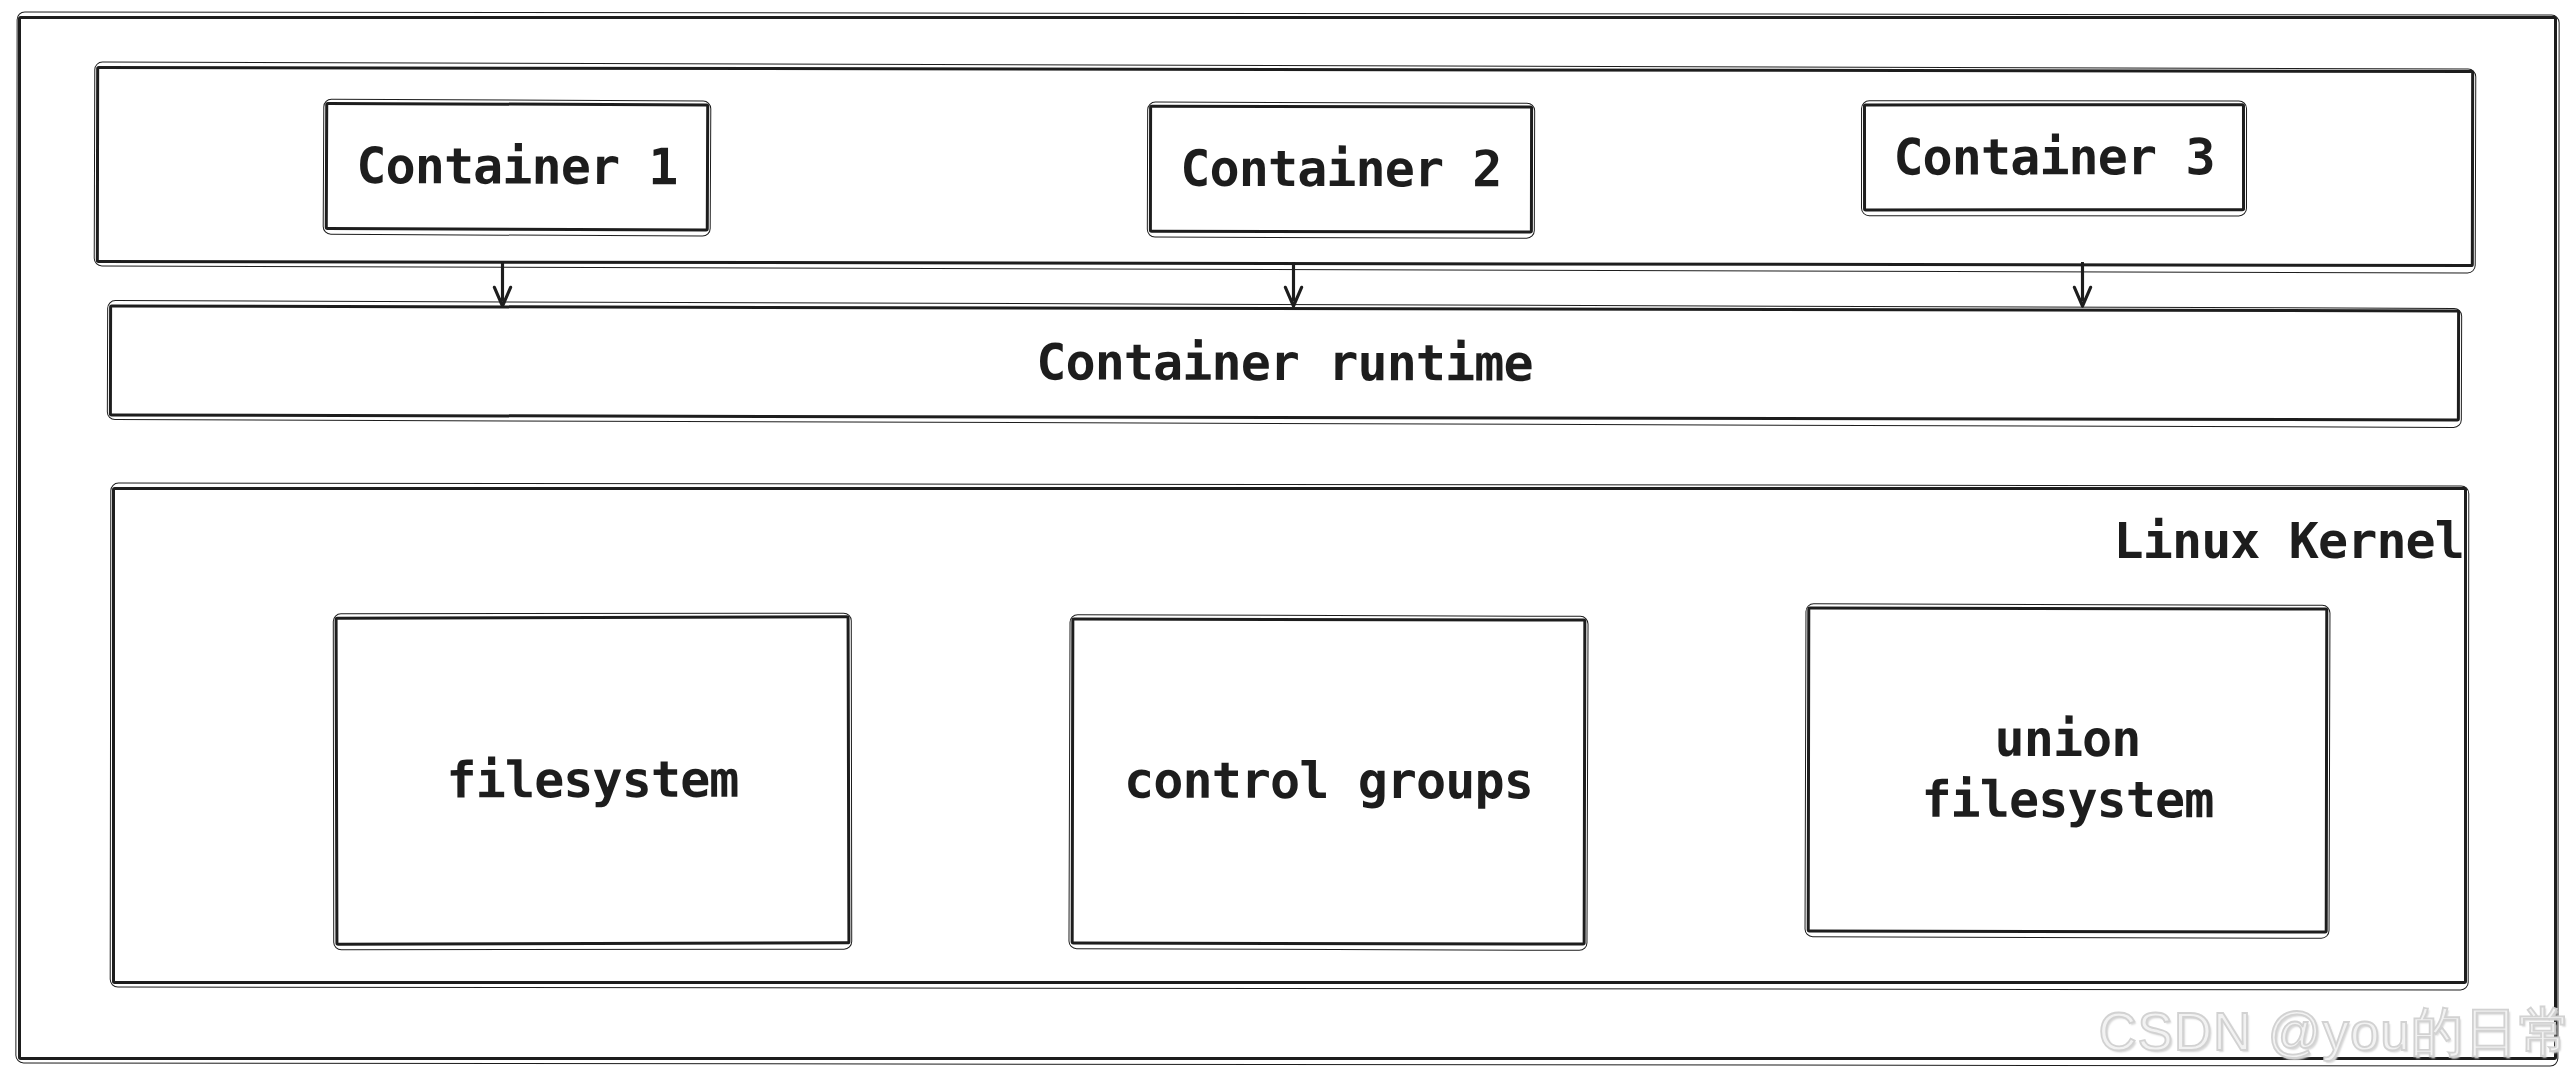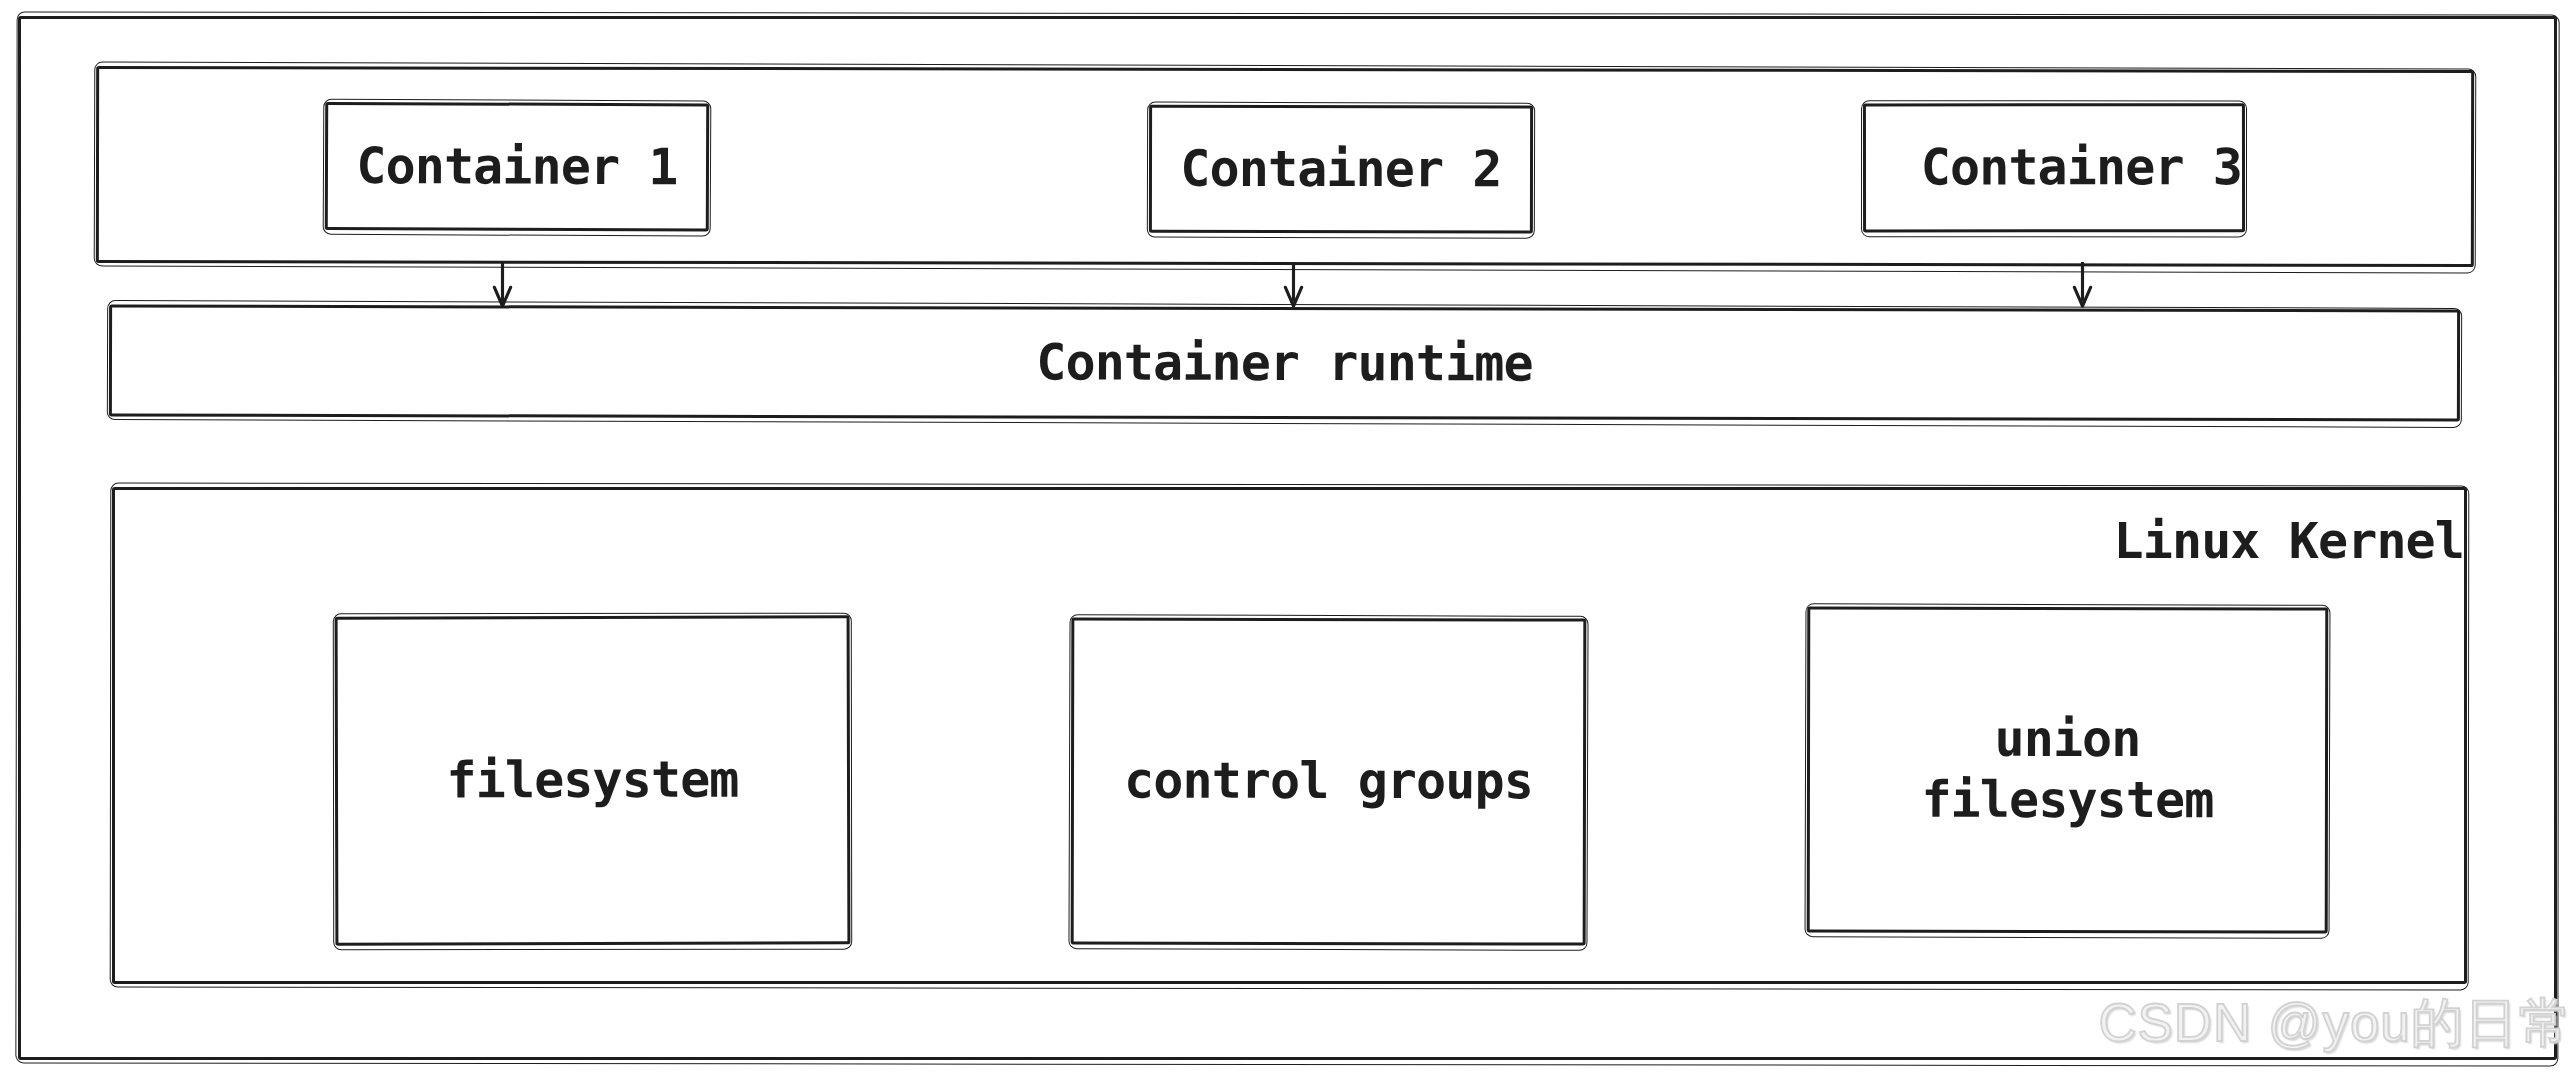--- a/index.html
+++ b/index.html
@@ -57,21 +57,21 @@
     position:absolute;
     width:27px;height:47px;
   }
   .arrow svg{display:block;width:100%;height:100%;}
   .tilt-a{transform:rotate(0.12deg);}
   .tilt-b{transform:rotate(-0.15deg);}
   .tilt-c{transform:rotate(0.1deg);}
   .watermark{
     position:absolute;
     right:3.6px;
-    bottom:20px;
+    bottom:11px;
     font-family:"Liberation Sans", sans-serif;
     font-size:53px;
     font-weight:400;
     color:#f2f2f2;
     -webkit-text-stroke:1.8px #d2d2d2;
     text-shadow:1.8px 1.8px 1.8px #d8d8d8;
     letter-spacing:0.9px;
     white-space:nowrap;
   }
 </style>
@@ -85,21 +85,21 @@
     <div class="box tilt-c" style="left:75px;top:49px;width:2378px;height:197px;">
 
       <div class="box centered tilt-a" style="left:226px;top:33px;width:384px;height:128px;">
         <span class="label">Container 1</span>
       </div>
 
       <div class="box centered" style="left:1050px;top:34px;width:384px;height:128px;">
         <span class="label">Container 2</span>
       </div>
 
-      <div class="box centered tilt-b" style="left:1764px;top:31px;width:382px;height:129px;justify-content:flex-end;">
+      <div class="box centered tilt-b" style="left:1764px;top:31px;width:382px;height:108px;">
         <span class="label">Container 3</span>
       </div>
     </div>
 
     <div class="arrow" style="left:468px;top:243px;">
       <svg viewBox="0 0 30 52" xmlns="http://www.w3.org/2000/svg">
         <path d="M15 1 V 42 M6 28 L15 49 L24 28" fill="none" stroke="#1d1d1d" stroke-width="3.5" stroke-linecap="round" stroke-linejoin="round"></path>
       </svg>
     </div>
     <div class="arrow" style="left:1259px;top:243px;">

